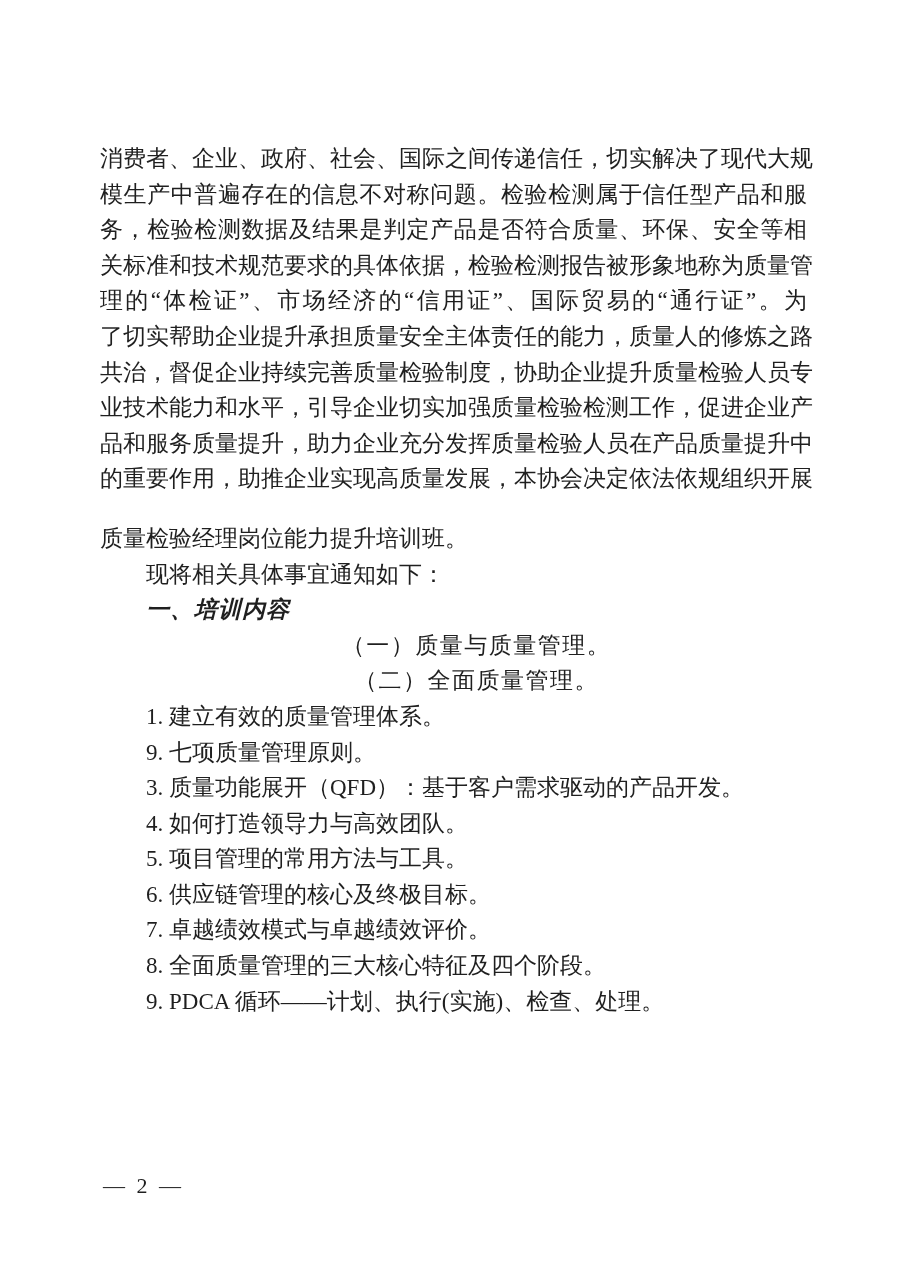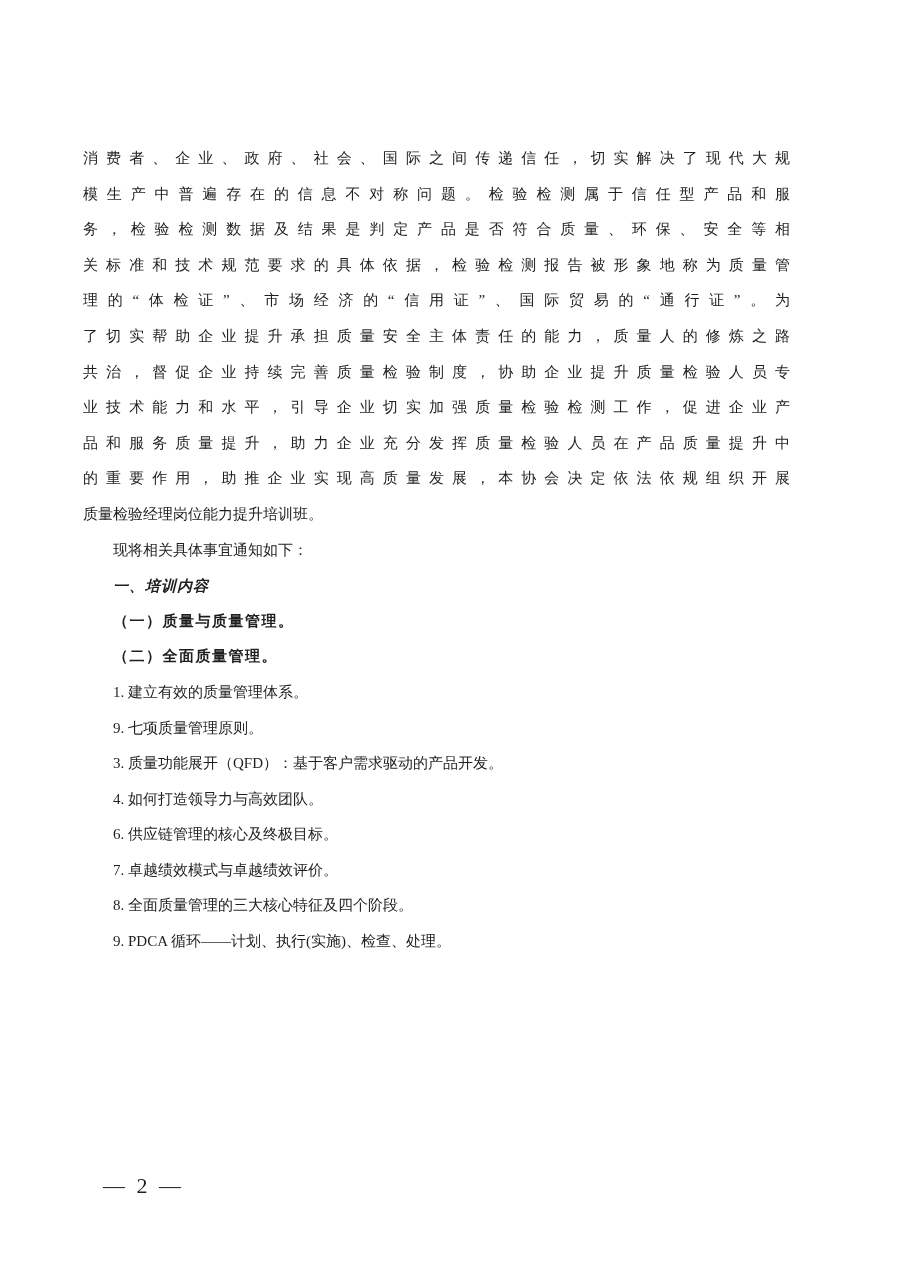--- a/index.html
+++ b/index.html
@@ -15,52 +15,54 @@
     color: #1f1f1f;
     overflow: hidden;
   }
   .page {
     position: absolute;
     inset: 0;
     background: #ffffff;
   }
   .content {
     position: absolute;
-    left: 83px;
+    left: 100px;
     top: 141px;
     width: 707px;
-    font-size: 15px;
+    font-size: 23px;
     line-height: 35.6px;
   }
   
   .jline {
     text-align: justify;
     text-align-last: justify;
     height: 35.6px;
     white-space: nowrap;
   }
   .para1 .jline:last-child {
     text-align-last: left;
+    margin-top: 24px;
   }
   .indent {
     text-indent: 2em;
   }
   .line {
     height: 35.6px;
     white-space: nowrap;
   }
   .h-hei {
     font-family: "Liberation Sans", sans-serif;
     font-weight: 700;
     letter-spacing: 1px;
     font-style: italic;
   }
   .h-kai {
-    font-weight: 700;
+    font-weight: 400;
     letter-spacing: 1.5px;
+    text-align: center;
   }
   .footer {
     position: absolute;
     left: 103px;
     top: 1172px;
     font-size: 22px;
     line-height: 28px;
     letter-spacing: 3px;
     color: #1f1f1f;
   }
@@ -109,20 +111,21 @@
     <div>
 
         <div class="line indent">1. 建立有效的质量管理体系。</div>
 
         <div class="line indent">9. 七项质量管理原则。</div>
 
         <div class="line indent">3. 质量功能展开（QFD）：基于客户需求驱动的产品开发。</div>
 
         <div class="line indent">4. 如何打造领导力与高效团队。</div>
 
+        <div class="line indent">5. 项目管理的常用方法与工具。</div>
 
         <div class="line indent">6. 供应链管理的核心及终极目标。</div>
 
         <div class="line indent">7. 卓越绩效模式与卓越绩效评价。</div>
 
         <div class="line indent">8. 全面质量管理的三大核心特征及四个阶段。</div>
 
         <div class="line indent">9. PDCA 循环——计划、执行(实施)、检查、处理。</div>
 
       </div>

